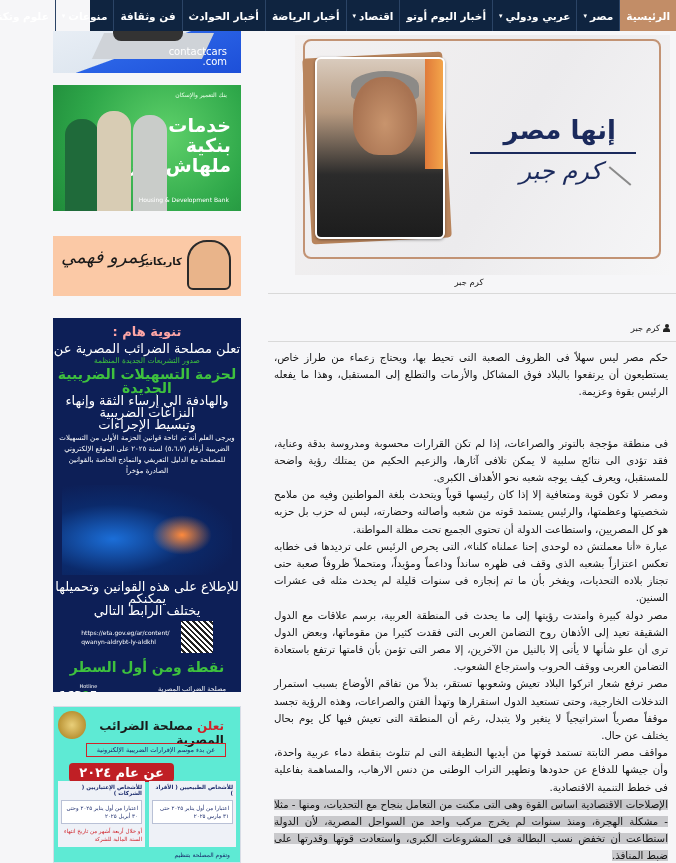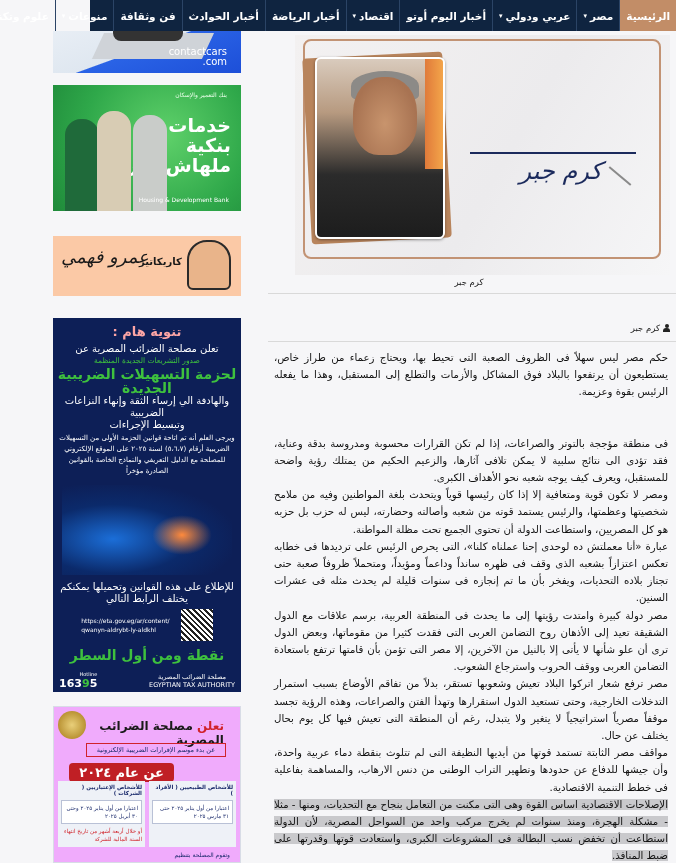--- a/index.html
+++ b/index.html
@@ -23,33 +23,33 @@
   .ad-bank .person { position: absolute; bottom: 0; width: 34px; border-radius: 16px 16px 0 0; }
   .ad-bank .brand { position: absolute; right: 12px; bottom: 8px; color: #fff; font-size: 6px; direction: rtl; }
 
   .ad-cartoon { top: 236px; height: 60px; background: #fbc9a6; }
   .ad-cartoon .sig { position: absolute; left: 8px; top: 10px; font-family: "DejaVu Serif", serif; font-size: 18px; color: #1a1a1a; font-style: italic; direction: rtl; }
   .ad-cartoon .label { position: absolute; left: 86px; top: 20px; font-size: 10px; font-weight: bold; color: #1a1a1a; direction: rtl; }
   .ad-cartoon .face { position: absolute; right: 10px; top: 4px; width: 44px; height: 50px; background: #e9b48a; border-radius: 20px 20px 6px 6px; border: 2px solid #2a2a2a; }
 
   .ad-tax { top: 318px; height: 374px; background: #0d1f57; color: #fff; direction: rtl; text-align: center; }
   .ad-tax .t-title { color: #fca5a5; font-weight: bold; font-size: 13px; margin-top: 6px; }
-  .ad-tax .t-line { font-size: 10px; line-height: 12px; }
+  .ad-tax .t-line { font-size: 13px; line-height: 12px; }
   .ad-tax .t-green { color: #3ec13e; font-size: 7.5px; line-height: 12px; }
   .ad-tax .t-big { color: #3ec13e; font-weight: bold; font-size: 14px; line-height: 14px; }
   .ad-tax .scale { margin: 6px auto; width: 170px; height: 90px; background: radial-gradient(ellipse at 30% 60%, #1b6ed8 0%, #0b2a6b 45%, #0d1f57 75%), #0d1f57; position: relative; }
   .ad-tax .scale:after { content: ""; position: absolute; right: 20px; top: 30px; width: 60px; height: 40px; background: radial-gradient(ellipse, #ff8a3c 0%, transparent 70%); }
   .ad-tax .qr { display: inline-block; width: 32px; height: 32px; background: repeating-linear-gradient(45deg, #fff 0 2px, #222 2px 4px); vertical-align: middle; }
   .ad-tax .url { display: inline-block; font-size: 6px; text-align: left; direction: ltr; vertical-align: middle; margin-right: 6px; line-height: 9px; }
   .ad-tax .slogan { color: #3ec13e; font-weight: bold; font-size: 14px; margin-top: 6px; }
   .ad-tax .footer { display: flex; justify-content: space-between; align-items: center; padding: 8px 6px 0 6px; font-size: 6.5px; }
   .ad-tax .hotline { font-weight: bold; font-size: 11px; }
   .ad-tax .hotline b { color: #3ec13e; }
 
-  .ad-tax2 { top: 706px; height: 157px; background: #f0abfc; border: 1px solid #d8dce6; direction: rtl; }
+  .ad-tax2 { top: 706px; height: 157px; background: #5eead4; border: 1px solid #d8dce6; direction: rtl; }
   .ad-tax2 .h { position: absolute; right: 16px; top: 12px; font-weight: bold; font-size: 12px; color: #1a1a1a; }
   .ad-tax2 .h span { color: #d0232a; }
   .ad-tax2 .seal { position: absolute; left: 4px; top: 4px; width: 28px; height: 28px; border-radius: 50%; background: radial-gradient(circle, #e9cf7a 0%, #b38a2a 80%); }
   .ad-tax2 .sub { position: absolute; right: 14px; top: 36px; width: 140px; border: 1px solid #d0232a; font-size: 6.5px; color: #1a2a6b; padding: 2px 4px; text-align: center; }
   .ad-tax2 .year { position: absolute; right: 66px; top: 56px; background: #c01f25; color: #fff; font-size: 13px; font-weight: bold; padding: 2px 10px; border-radius: 4px; }
   .ad-tax2 .cols { position: absolute; left: 4px; right: 4px; top: 74px; height: 66px; display: flex; gap: 4px; }
   .ad-tax2 .col { flex: 1; background: #eef1f7; font-size: 5.5px; padding: 3px; color: #1a2a6b; }
   .ad-tax2 .col .ct { color: #1a2a6b; font-weight: bold; margin-bottom: 4px; }
   .ad-tax2 .col .box { background: #fff; border: 1px solid #b9c1d6; padding: 3px; line-height: 8px; }
   .ad-tax2 .col .note { color: #d0232a; margin-top: 3px; line-height: 8px; }
@@ -202,20 +202,21 @@
 
 <div class="main">
   <div class="hero">
     <div class="frame"></div>
     <div class="photo-back"></div>
     <div class="photo">
       <div class="flag"></div>
       <div class="hair"></div>
       <div class="head"></div>
     </div>
+    <div class="title">إنها مصر</div>
     <div class="rule"></div>
     <div class="sig">كرم جبر</div>
     <div class="pen"></div>
   </div>
 
   <div class="caption">كرم جبر</div>
   <div class="divider" style="top:262px;"></div>
 
   <div class="author">
     <span class="user-icon"></span>

